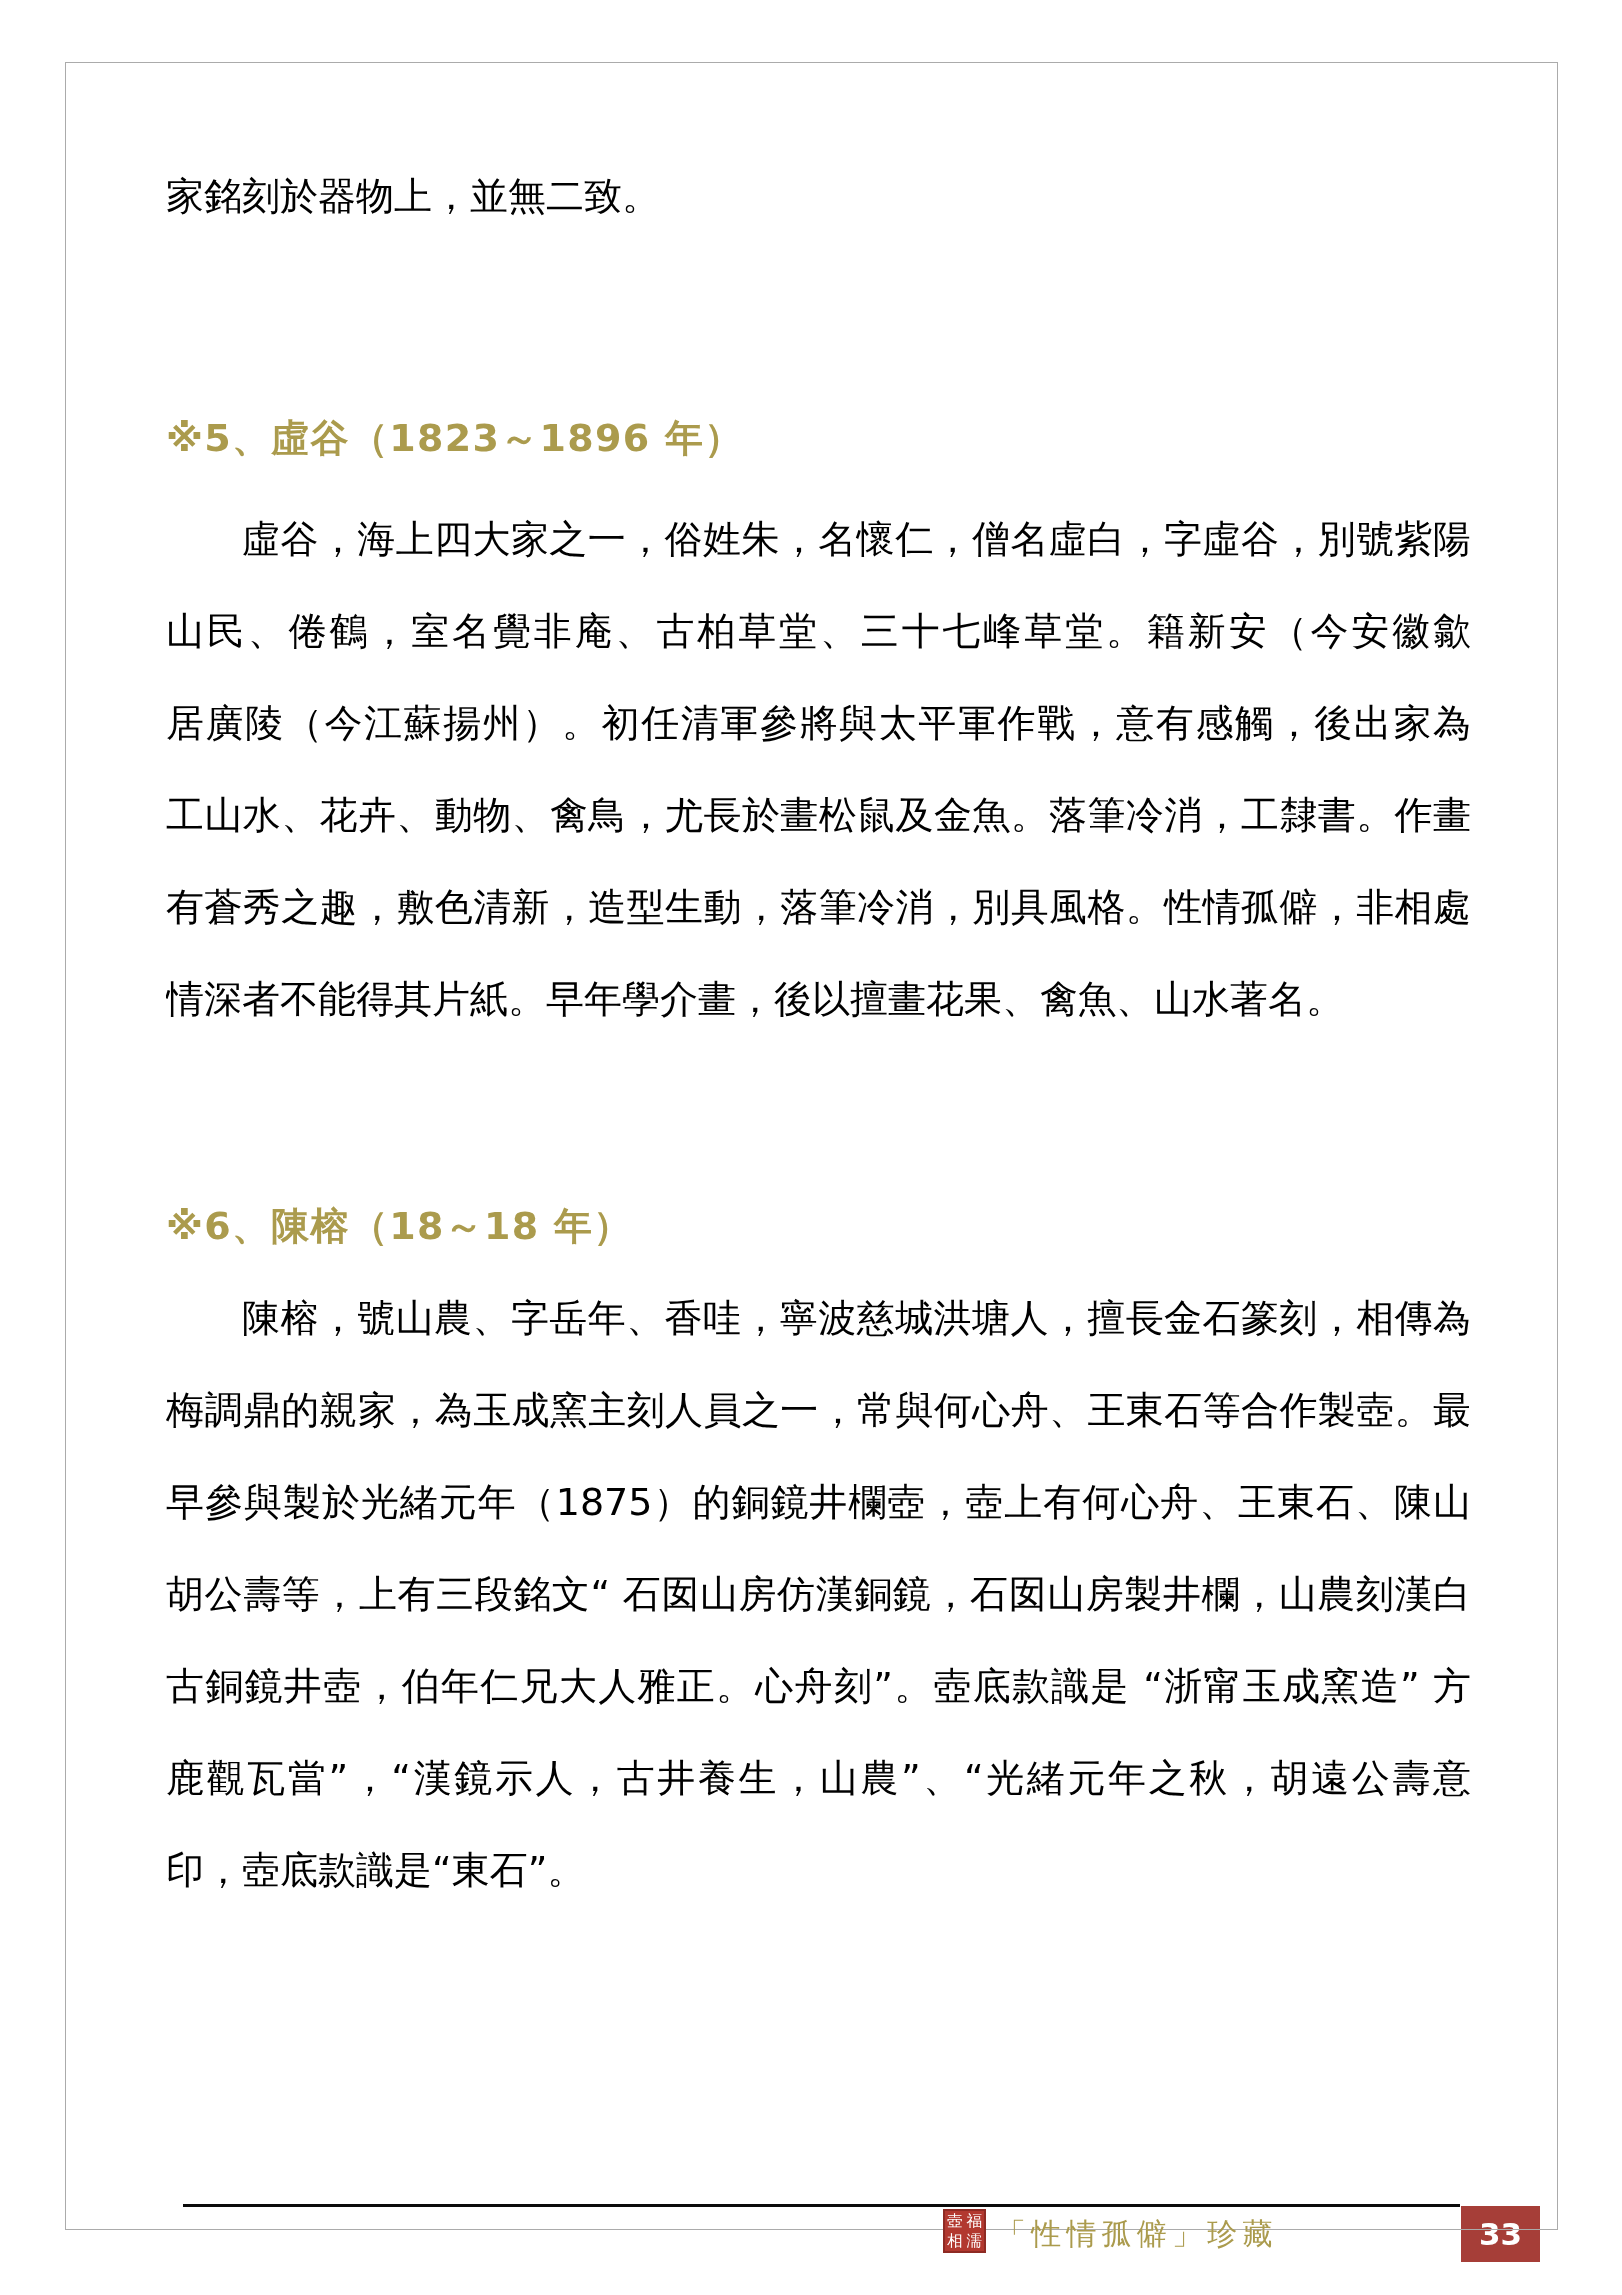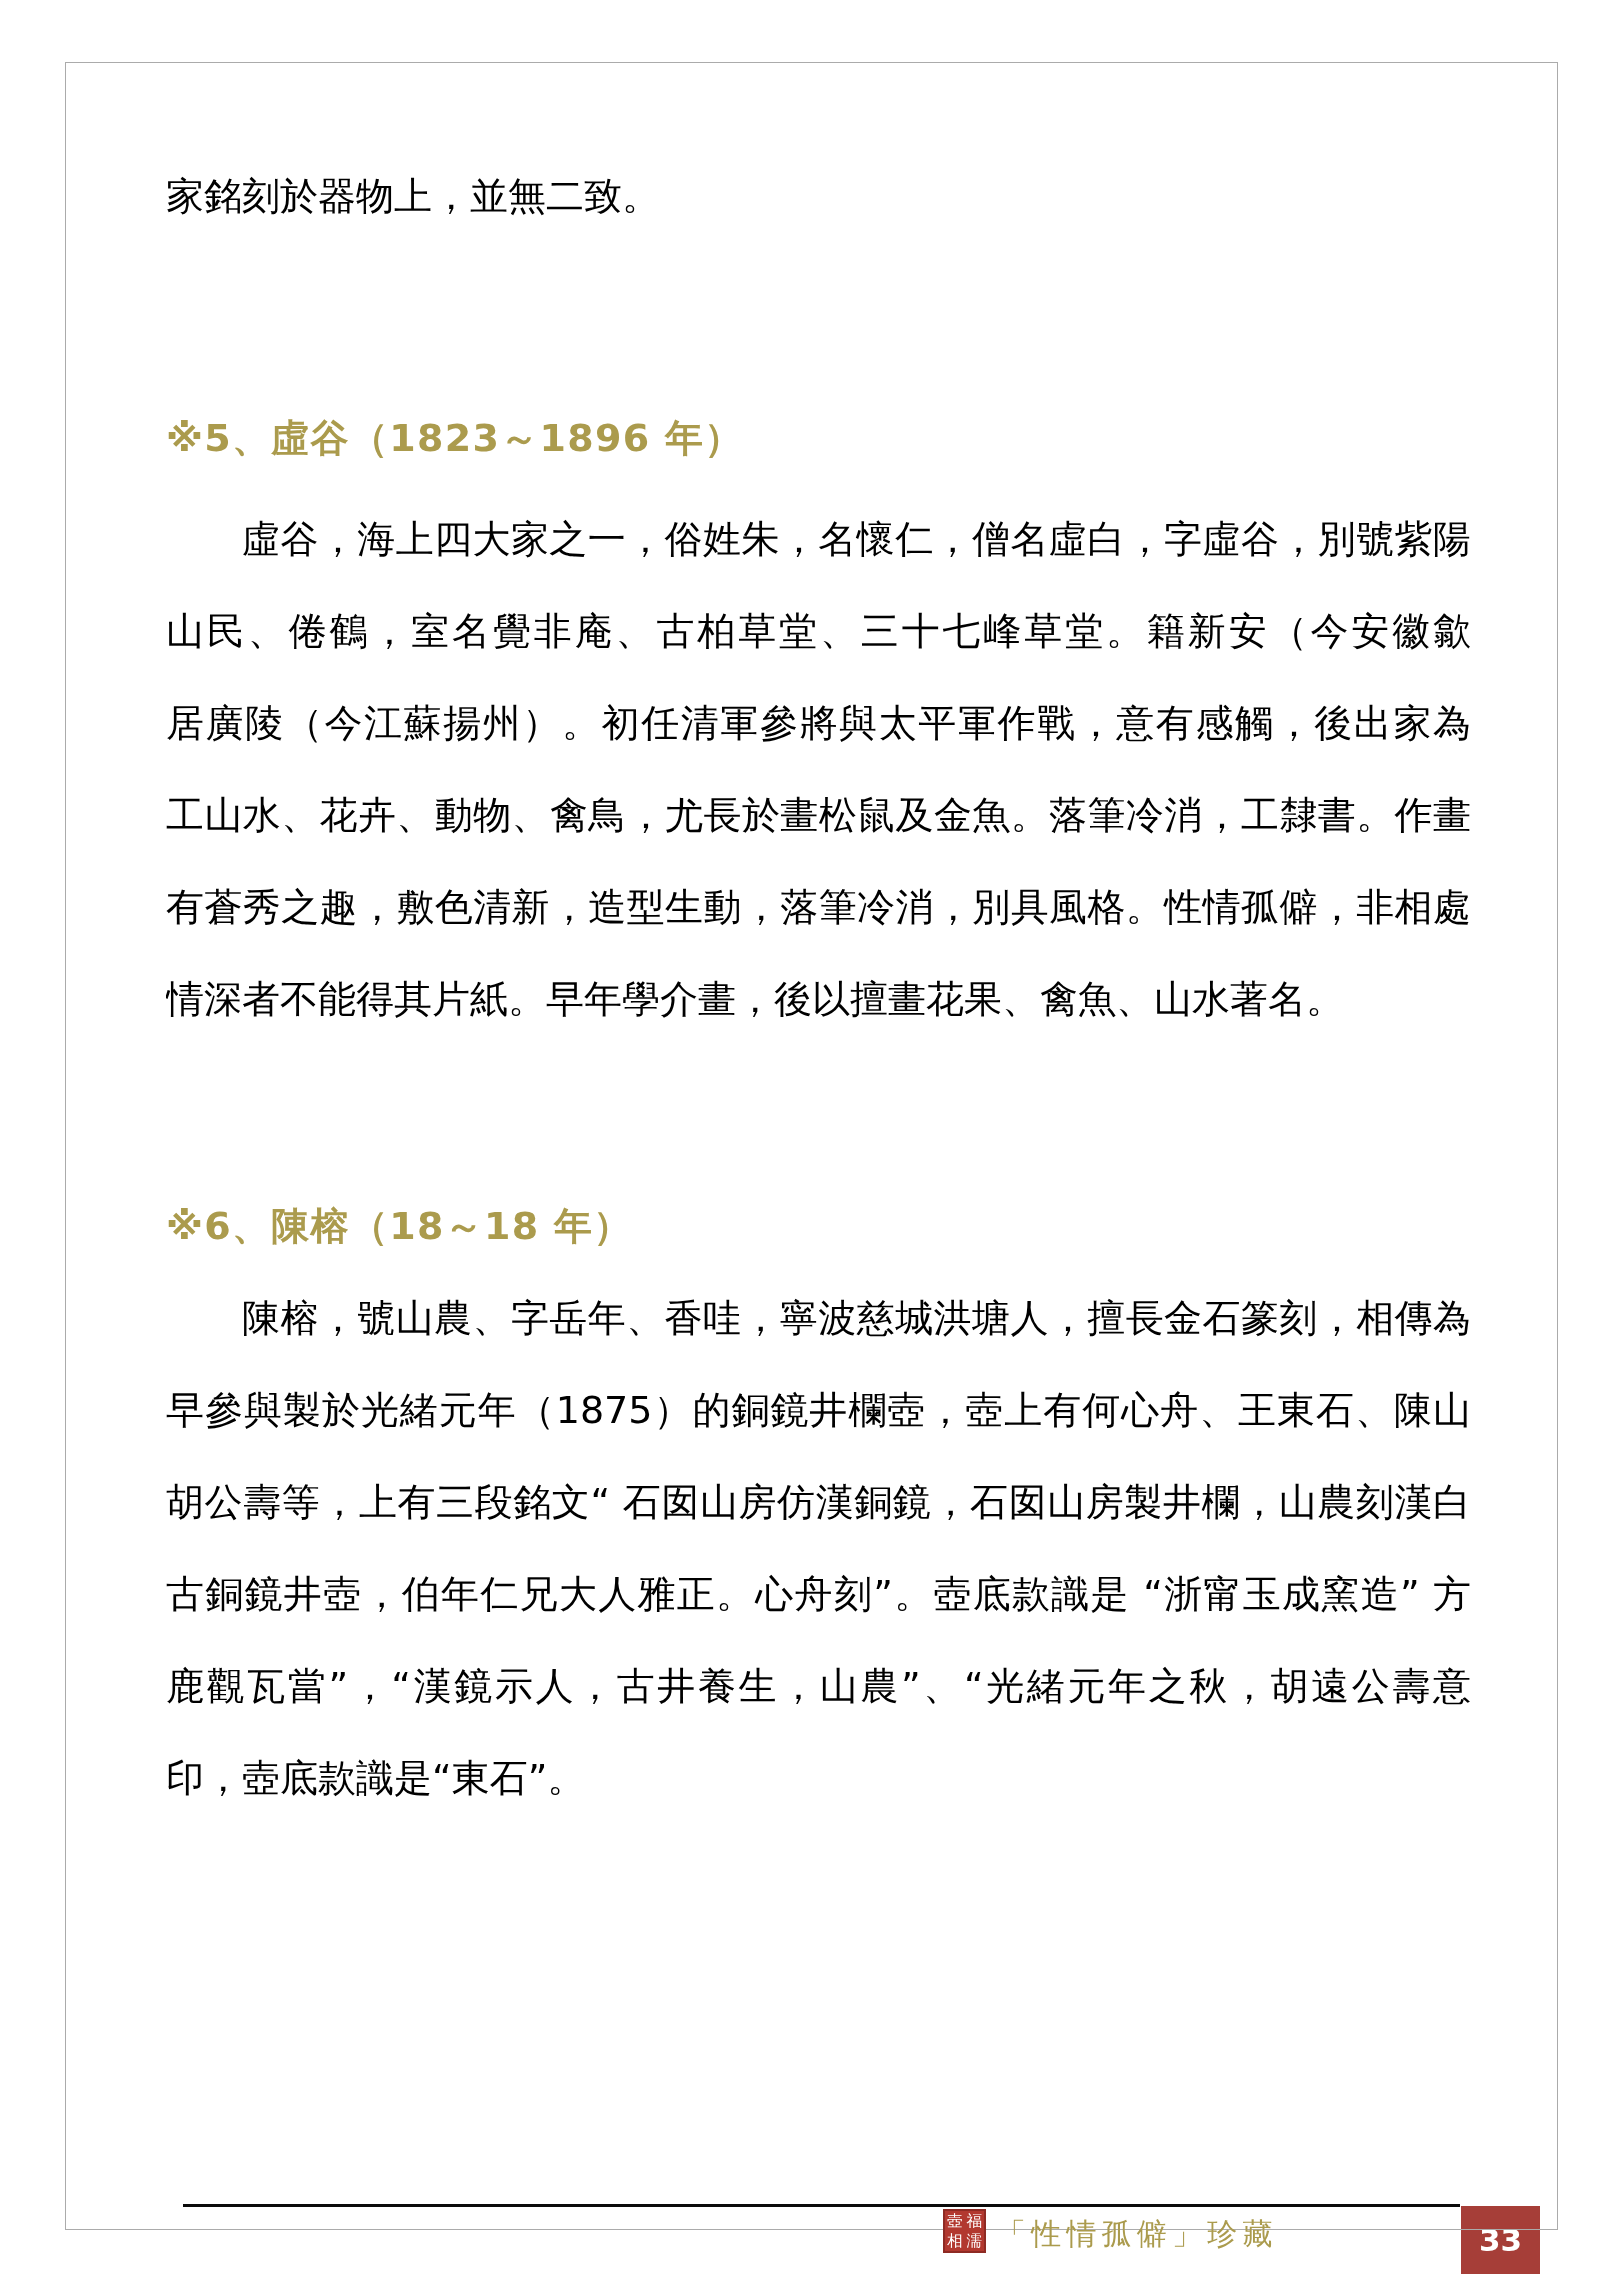--- a/index.html
+++ b/index.html
@@ -94,21 +94,21 @@
     font-size:30px;
     line-height:39px;
     color:var(--accent-gold);
     letter-spacing:5.2px;
     white-space:nowrap;
     z-index:4;
   }
   .page-number-box{
     position:absolute;
     left:1461px;top:2206px;
-    width:79px;height:68px;
+    width:79px;height:56px;
     background:var(--pagebox-red);
     display:flex;
     align-items:center;
     justify-content:center;
     z-index:2;
   }
   .page-number-box span{
     color:#ffffff;
     font-size:31px;
     font-weight:bold;
@@ -133,20 +133,21 @@
     <div class="bodyline">居廣陵（今江蘇揚州）。初任清軍參將與太平軍作戰，意有感觸，後出家為僧。</div>
     <div class="bodyline">工山水、花卉、動物、禽鳥，尤長於畫松鼠及金魚。落筆冷消，工隸書。作畫</div>
     <div class="bodyline">有蒼秀之趣，敷色清新，造型生動，落筆冷消，別具風格。性情孤僻，非相處</div>
     <div class="bodyline short">情深者不能得其片紙。早年學介畫，後以擅畫花果、禽魚、山水著名。</div>
   </div>
 
   <div class="content heading h6">※6、陳榕（18～18 年）</div>
 
   <div class="content p6">
     <div class="bodyline indent">陳榕，號山農、字岳年、香哇，寧波慈城洪塘人，擅長金石篆刻，相傳為</div>
+    <div class="bodyline">梅調鼎的親家，為玉成窯主刻人員之一，常與何心舟、王東石等合作製壺。最</div>
     <div class="bodyline">早參與製於光緒元年（1875）的銅鏡井欄壺，壺上有何心舟、王東石、陳山農、</div>
     <div class="bodyline">胡公壽等，上有三段銘文“ 石囡山房仿漢銅鏡，石囡山房製井欄，山農刻漢白</div>
     <div class="bodyline">古銅鏡井壺，伯年仁兄大人雅正。心舟刻”。壺底款識是 “浙甯玉成窯造” 方</div>
     <div class="bodyline">鹿觀瓦當”，“漢鏡示人，古井養生，山農”、“光緒元年之秋，胡遠公壽意</div>
     <div class="bodyline short">印，壺底款識是“東石”。</div>
   </div>
 
   <div class="footer-rule"></div>
 
   <div class="seal">

